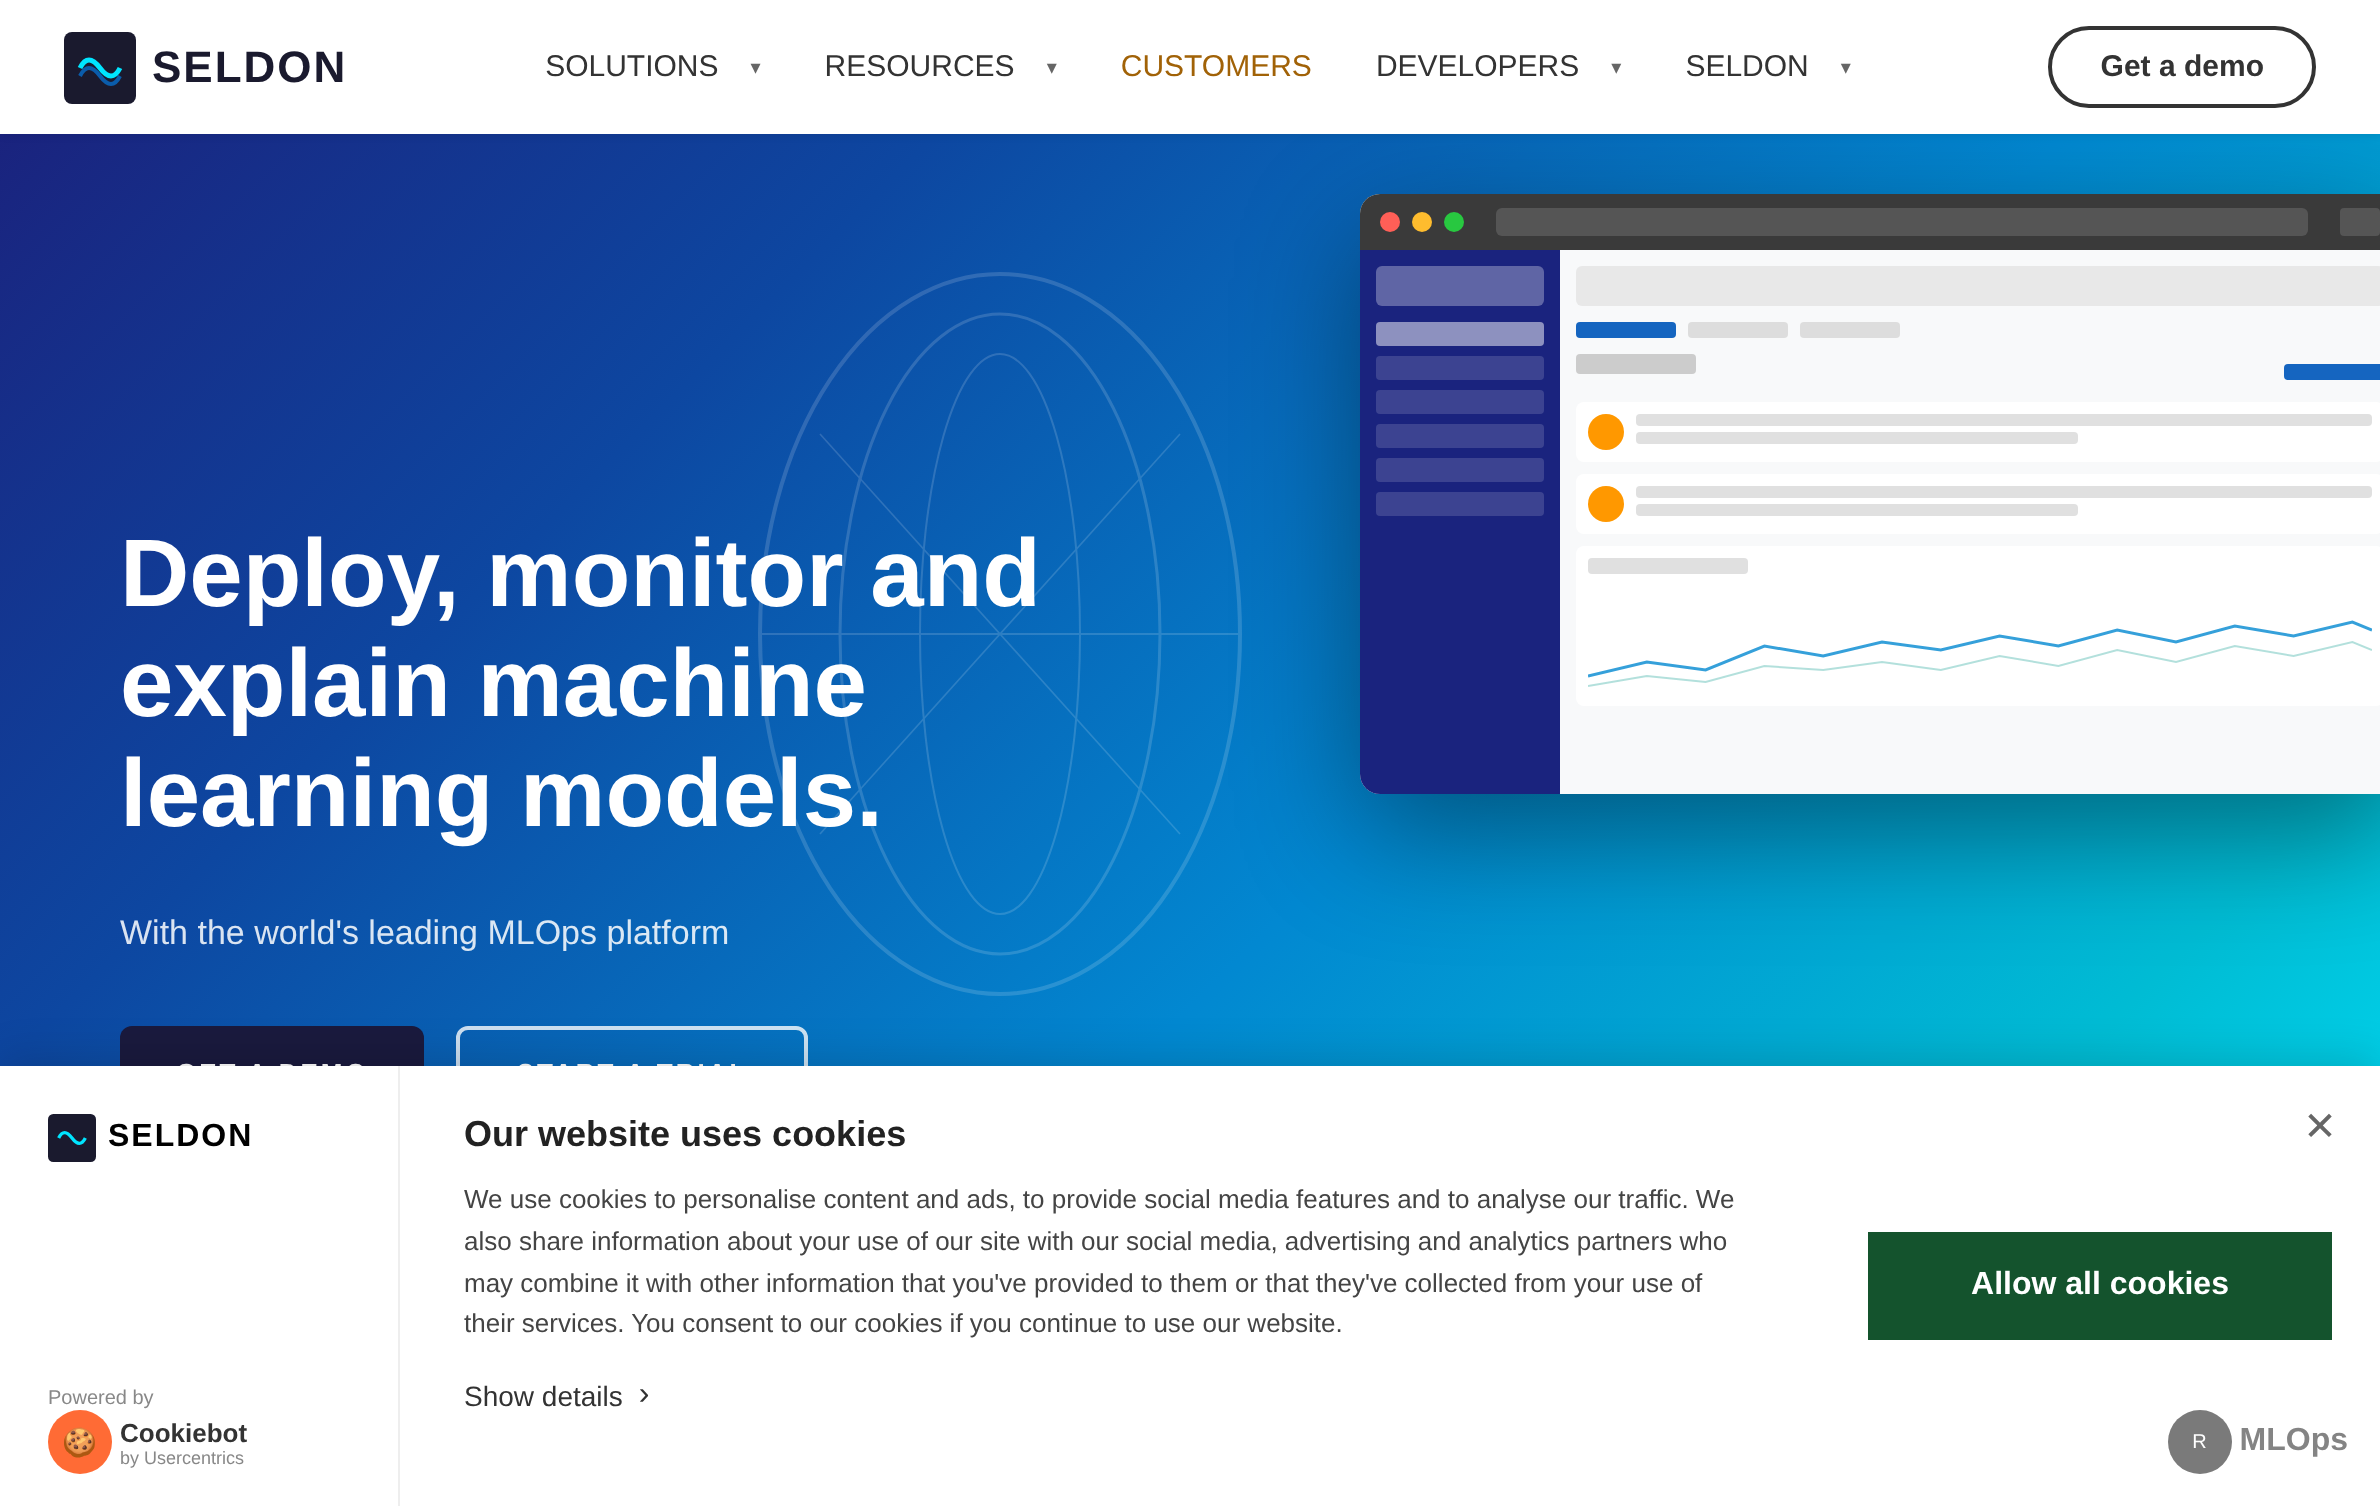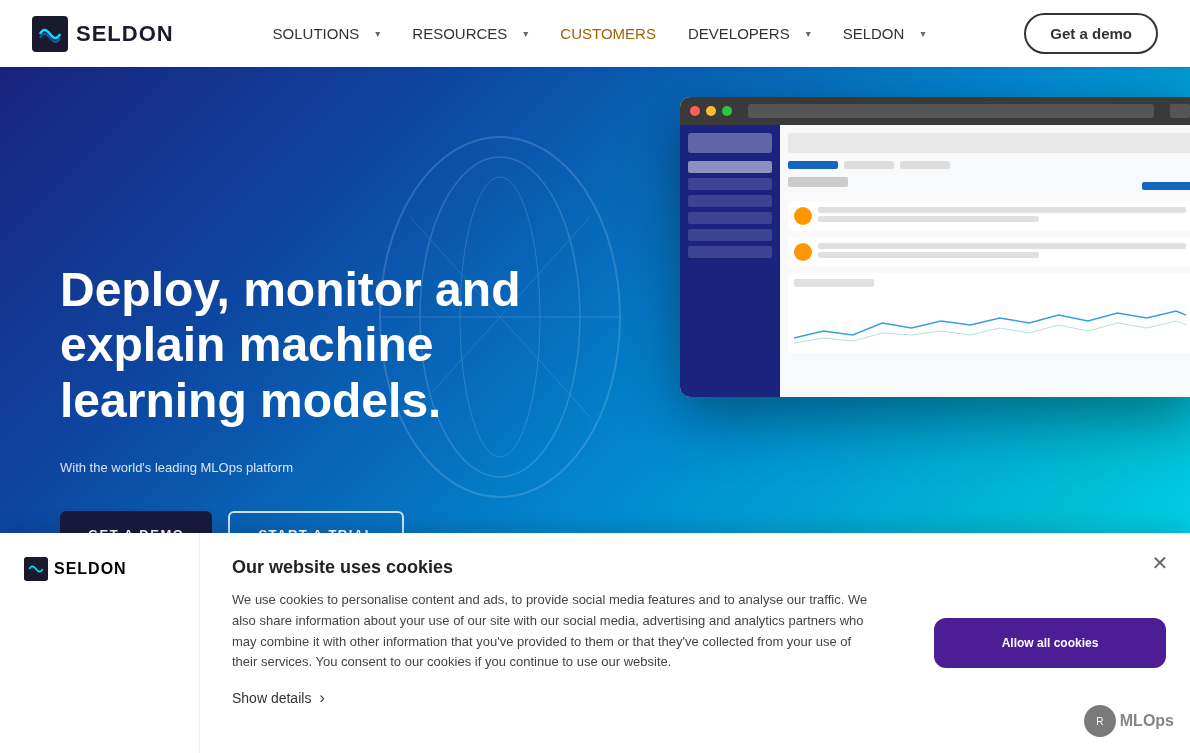--- a/index.html
+++ b/index.html
@@ -33,21 +33,21 @@
       position: absolute; top: 67px; left: 0; right: 0; bottom: 0;
       background: linear-gradient(135deg, #1a237e 0%, #0d47a1 25%, #0288d1 55%, #00bcd4 80%, #00e5ff 100%);
       display: flex; align-items: center; padding: 0 60px;
       overflow: hidden;
     }
     .hero-content { flex: 0 0 500px; z-index: 2; }
     .hero-title {
       font-size: 48px; font-weight: 700; color: #fff; line-height: 1.15;
       margin-bottom: 16px;
     }
-    .hero-subtitle { font-size: 13px; color: rgba(255,255,255,0.85); margin-bottom: 36px; margin-top: 32px; }
+    .hero-subtitle { font-size: 17px; color: rgba(255,255,255,0.85); margin-bottom: 36px; margin-top: 32px; }
     .hero-buttons { display: flex; gap: 16px; }
     .btn-demo {
       background: #1a1a3e; color: #fff;
       padding: 14px 28px; border-radius: 6px; border: none;
       font-size: 13px; font-weight: 700; letter-spacing: 1.5px;
       cursor: pointer;
     }
     .btn-trial {
       background: transparent; color: #fff;
       padding: 14px 28px; border-radius: 6px; border: 2px solid rgba(255,255,255,0.8);
@@ -136,24 +136,24 @@
     .cookie-details-arrow { font-size: 16px; color: #333; }
 
     .cookie-actions {
       width: 280px; flex-shrink: 0;
       display: flex; flex-direction: column;
       align-items: center; justify-content: center;
       padding: 24px;
       gap: 16px; position: relative;
     }
     .allow-all-btn {
-      background: #4c1d95; color: #fff;
-      border: none; border-radius: 12px;
+      background: #14532d; color: #fff;
+      border: none; border-radius: 0;
       padding: 18px 32px;
-      font-size: 12px; font-weight: 600;
+      font-size: 16px; font-weight: 600;
       cursor: pointer; width: 100%;
     }
     .close-btn {
       position: absolute; top: 16px; right: 16px;
       background: none; border: none; font-size: 20px; color: #666;
       cursor: pointer; width: 28px; height: 28px;
       display: flex; align-items: center; justify-content: center;
     }
 
     
@@ -282,20 +282,32 @@
 
 <div class="cookie-banner">
   <div class="cookie-logo-section">
     <div class="cookie-logo">
       <svg width="24" height="24" viewBox="0 0 36 36">
         <rect width="36" height="36" rx="4" fill="#1a1a2e"></rect>
         <path d="M8 18 Q12 10 18 18 Q24 26 28 18" stroke="#00e5ff" stroke-width="2.5" fill="none"></path>
       </svg>
       <span class="cookie-logo-text">SELDON</span>
     </div>
+    <div style="margin-top: auto;">
+      <span class="powered-by">
+        <span>Powered by</span>
+      </span>
+      <div class="cookiebot-logo">
+        <div class="cookiebot-icon">🍪</div>
+        <div>
+          <div class="cookiebot-text">Cookiebot</div>
+          <div class="cookiebot-sub">by Usercentrics</div>
+        </div>
+      </div>
+    </div>
   </div>
 
   <div class="cookie-content">
     <h2 class="cookie-title">Our website uses cookies</h2>
     <p class="cookie-body">We use cookies to personalise content and ads, to provide social media features and to analyse our traffic. We also share information about your use of our site with our social media, advertising and analytics partners who may combine it with other information that you've provided to them or that they've collected from your use of their services. You consent to our cookies if you continue to use our website.</p>
     <div class="cookie-details">
       <span>Show details</span>
       <span class="cookie-details-arrow">›</span>
     </div>
   </div>

